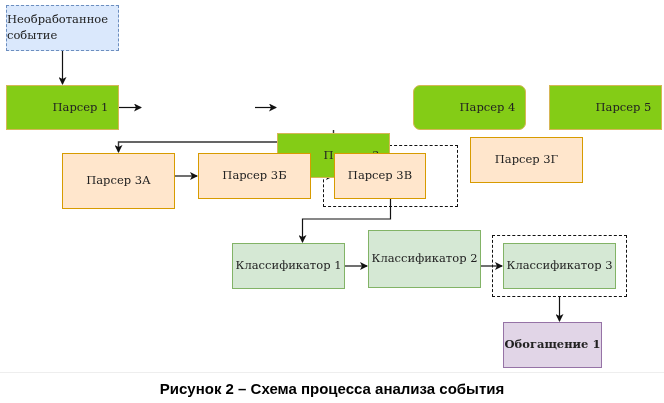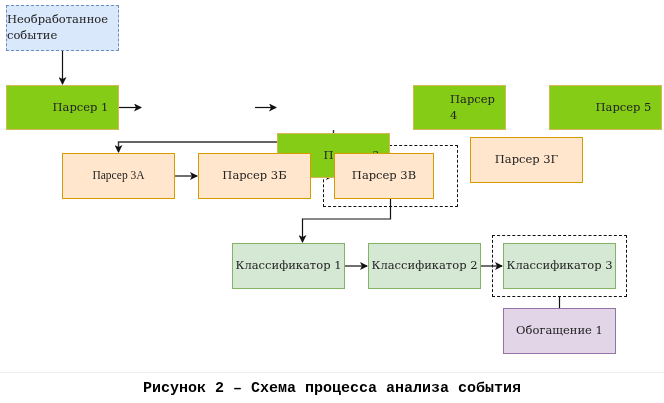--- a/index.html
+++ b/index.html
@@ -13,21 +13,21 @@
   }
   .parser { background: #84cc16; border-color: #d6b656; padding-left: 36px; }
   .subparser { background: #ffe6cc; border-color: #d79b00; }
   .classifier { background: #d5e8d4; border-color: #82b366; }
   .enrich { background: #e1d5e7; border-color: #9673a6; }
   .raw { background: #dae8fc; border: 1px dashed #6c8ebf; }
   .group { position: absolute; box-sizing: border-box; border: 1.2px dashed #111; background: transparent; }
   .sep { position: absolute; left: 0; top: 372px; width: 664px; height: 1px; background: #eeeeee; }
   .caption {
     position: absolute; left: 0; top: 380px; width: 664px; text-align: center;
-    font-family: Liberation Mono, monospace; font-weight: bold; font-size: 15px; color: #000;
+    font-family: Liberation Sans, sans-serif; font-weight: bold; font-size: 15px; color: #000;
   }
 </style>
 </head>
 <body>
 
 <div id="canvas">
   <svg width="664" height="403" style="position:absolute;left:0;top:0">
     <defs>
       <marker id="arr" markerWidth="8" markerHeight="8" refX="7" refY="4" orient="auto" markerUnits="userSpaceOnUse">
         <path d="M0,0 L8,4 L0,8 L2,4 Z" fill="#111"></path>
@@ -51,49 +51,49 @@
   <div class="node raw" style="left:6px;top:5px;width:113px;height:46px;">
     <span>Необработанное событие</span>
   </div>
 
   <div class="node parser" style="left:6px;top:85px;width:113px;height:45px;">
       <span>Парсер 1</span>
     </div>
   <div class="node parser" style="left:277px;top:85px;width:113px;height:45px;margin-top:48px;">
       <span>Парсер 3</span>
     </div>
-  <div class="node parser" style="left:413px;top:85px;width:93px;height:45px;">
+  <div class="node parser" style="left:413px;top:85px;width:113px;height:45px;border-radius:7px;">
       <span>Парсер 4</span>
     </div>
   <div class="node parser" style="left:549px;top:85px;width:113px;height:45px;">
       <span>Парсер 5</span>
     </div>
 
-  <div class="node subparser" style="left:62px;top:153px;width:113px;height:46px;font-family:Liberation Serif, serif;">
+  <div class="node subparser" style="left:62px;top:153px;width:113px;height:56px;">
       <span>Парсер 3А</span>
     </div>
   <div class="node subparser" style="left:198px;top:153px;width:113px;height:46px;">
       <span>Парсер 3Б</span>
     </div>
-  <div class="node subparser" style="left:334px;top:153px;width:100px;height:46px;">
+  <div class="node subparser" style="left:334px;top:153px;width:92px;height:46px;">
       <span>Парсер 3В</span>
     </div>
   <div class="node subparser" style="left:470px;top:137px;width:113px;height:46px;">
       <span>Парсер 3Г</span>
     </div>
 
   <div class="node classifier" style="left:232px;top:243px;width:113px;height:46px;">
       <span>Классификатор 1</span>
     </div>
-  <div class="node classifier" style="left:368px;top:243px;width:113px;height:46px;">
+  <div class="node classifier" style="left:368px;top:230px;width:113px;height:58px;">
       <span>Классификатор 2</span>
     </div>
   <div class="node classifier" style="left:503px;top:243px;width:113px;height:46px;">
       <span>Классификатор 3</span>
     </div>
 
-  <div class="node enrich" style="left:503px;top:308px;width:113px;height:46px;">
+  <div class="node enrich" style="left:503px;top:322px;width:99px;height:46px;font-weight:bold;">
       <span>Обогащение 1</span>
     </div>
 
   <div class="sep"></div>
   <div class="caption">Рисунок 2 – Схема процесса анализа события</div>
 </div>
 
 </body></html>

